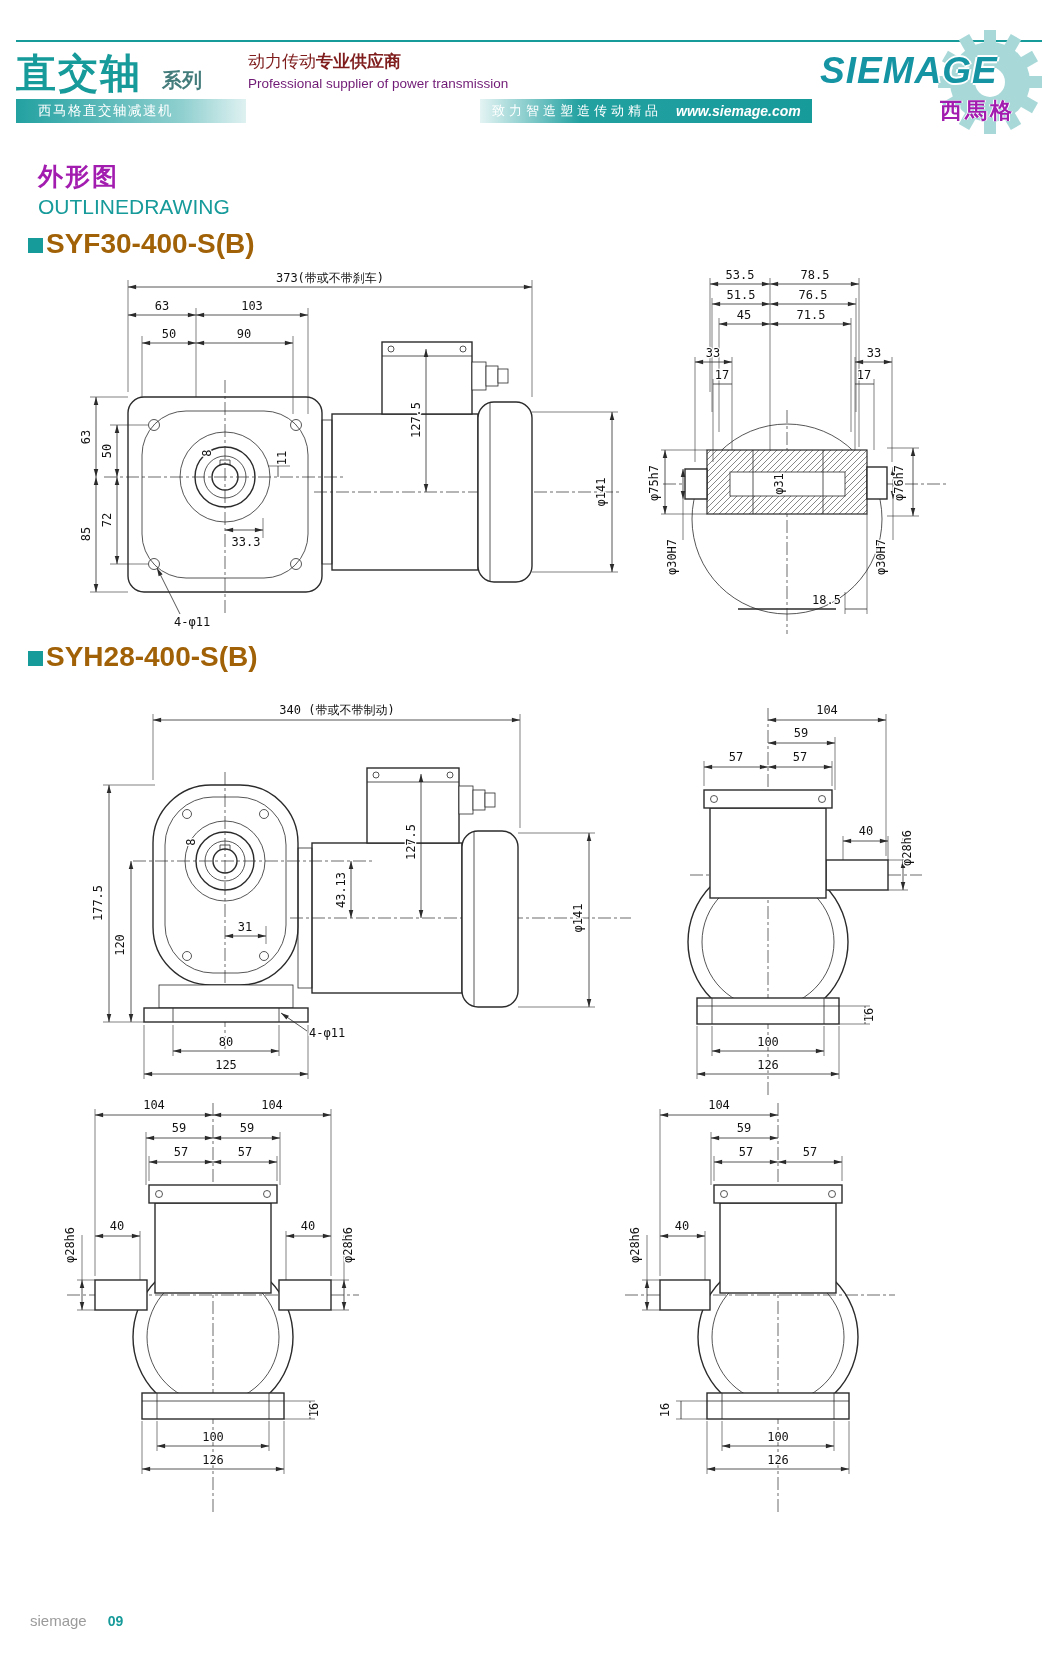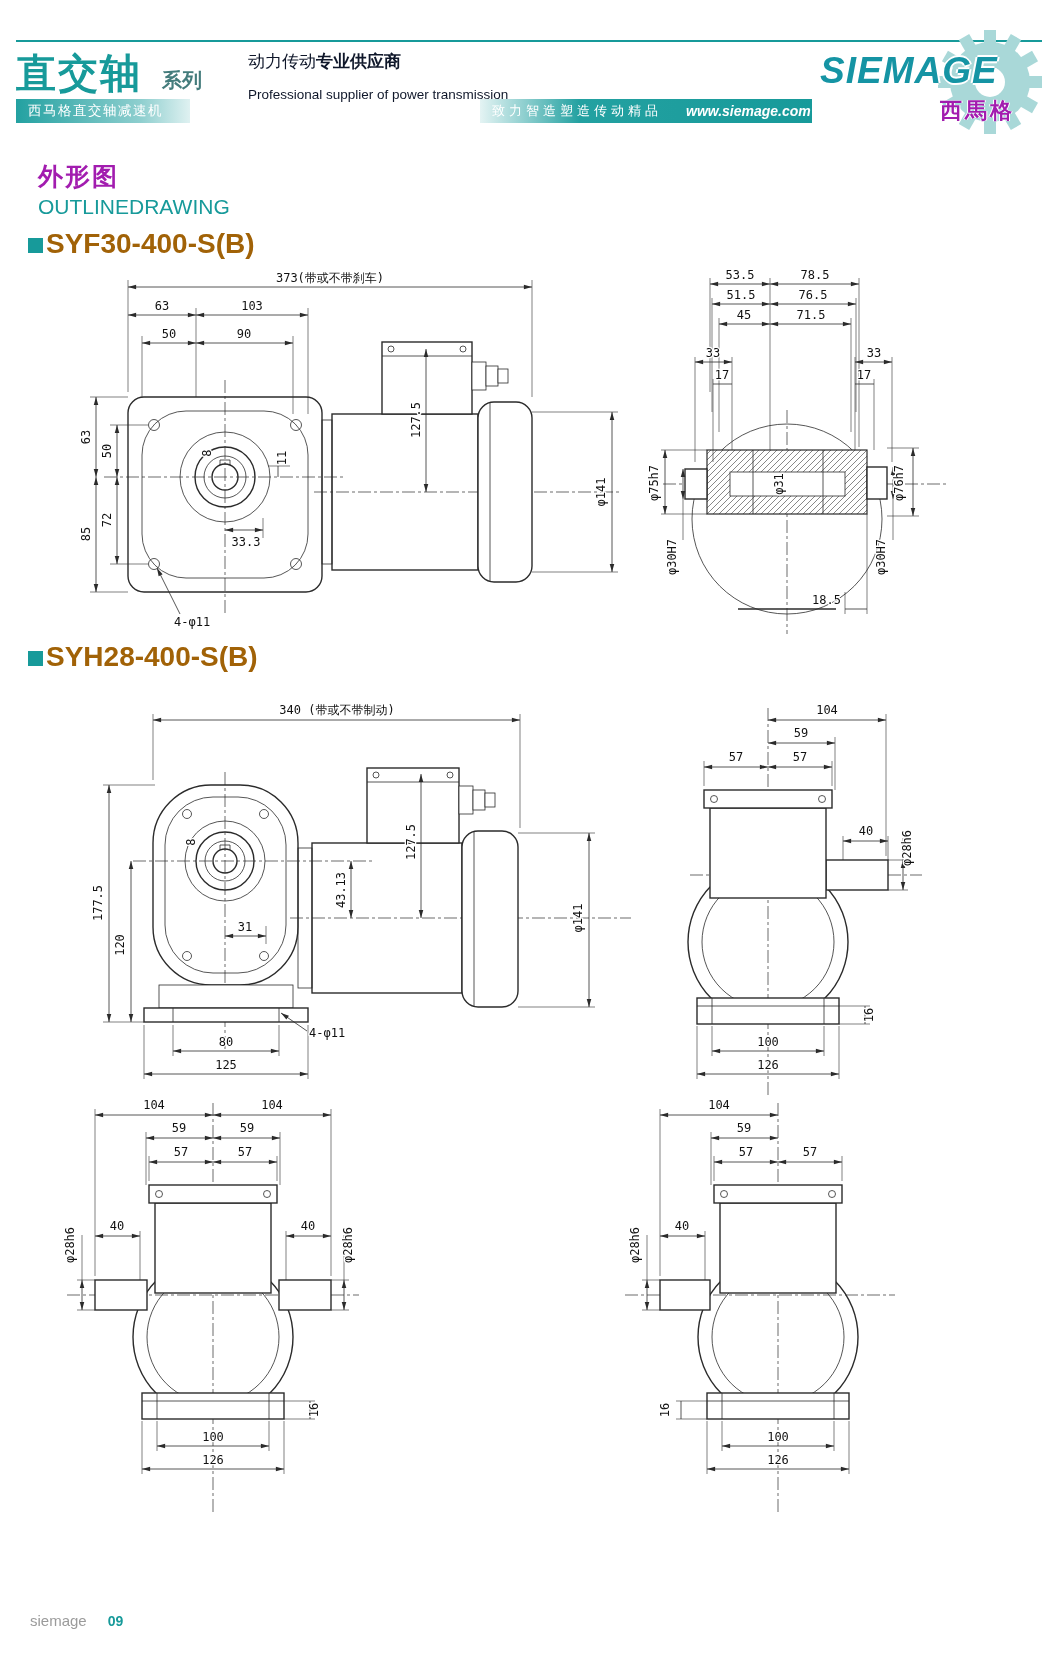--- a/index.html
+++ b/index.html
@@ -5,29 +5,29 @@
   *{margin:0;padding:0;box-sizing:border-box}
   html,body{background:#fff}
   body{width:1058px;height:1679px;position:relative;font-family:"Liberation Sans",sans-serif}
   .page{position:absolute;inset:0;background:#fff;overflow:hidden}
 
   
   .top-rule{position:absolute;left:16px;top:40px;width:1026px;height:2px;background:#179a9a}
   .series{position:absolute;left:16px;top:46px;white-space:nowrap}
   .series-cn{font-size:40px;font-weight:bold;color:#179a9a;letter-spacing:2px}
   .series-suffix{font-size:20px;font-weight:bold;color:#447c7c;margin-left:20px}
-  .series-bar{position:absolute;left:16px;top:99px;width:174px;height:24px;line-height:24px;padding-left:12px;
+  .series-bar{position:absolute;left:16px;top:99px;width:230px;height:24px;line-height:24px;padding-left:22px;
     background:linear-gradient(90deg,#23a1a1,#8fcfcf 72%,#dff1f1);color:#fff;font-size:13.5px;letter-spacing:1.5px;white-space:nowrap}
   .slogan{position:absolute;left:248px;top:50px}
-  .slogan-cn{font-size:17px;color:#0f172a}
+  .slogan-cn{font-size:17px;color:#7f1d1d}
   .slogan-cn b{font-weight:bold}
-  .slogan-en{font-size:13.5px;color:#0f172a;margin-top:14px}
+  .slogan-en{font-size:13.5px;color:#701a75;margin-top:3px}
   .banner{position:absolute;left:480px;top:99px;width:332px;height:24px;
     background:linear-gradient(90deg,rgba(35,161,161,.12),#23a1a1 30%,#179a9a);
-    color:#fff;display:flex;align-items:center;gap:24px;padding:0 12px}
+    color:#fff;display:flex;align-items:center;gap:14px;padding:0 12px}
   .banner-txt{font-size:13px;letter-spacing:4px;white-space:nowrap}
   .banner-url{font-size:14px;font-weight:bold;font-style:italic;white-space:nowrap}
   .logo{position:absolute;left:820px;top:30px;width:226px;height:102px}
   .gear{position:absolute;right:0;top:0}
   .logo-text{position:absolute;left:0;top:20px;font-size:37px;font-weight:bold;font-style:italic;color:#1594a4;letter-spacing:1px;
     text-shadow:2px 0 0 #fff,-2px 0 0 #fff,0 2px 0 #fff,0 -2px 0 #fff}
   .logo-cn{position:absolute;left:120px;top:66px;font-size:22px;font-weight:bold;color:#a21caf;letter-spacing:3px;
     text-shadow:1px 0 0 #fff,-1px 0 0 #fff}
 
   

